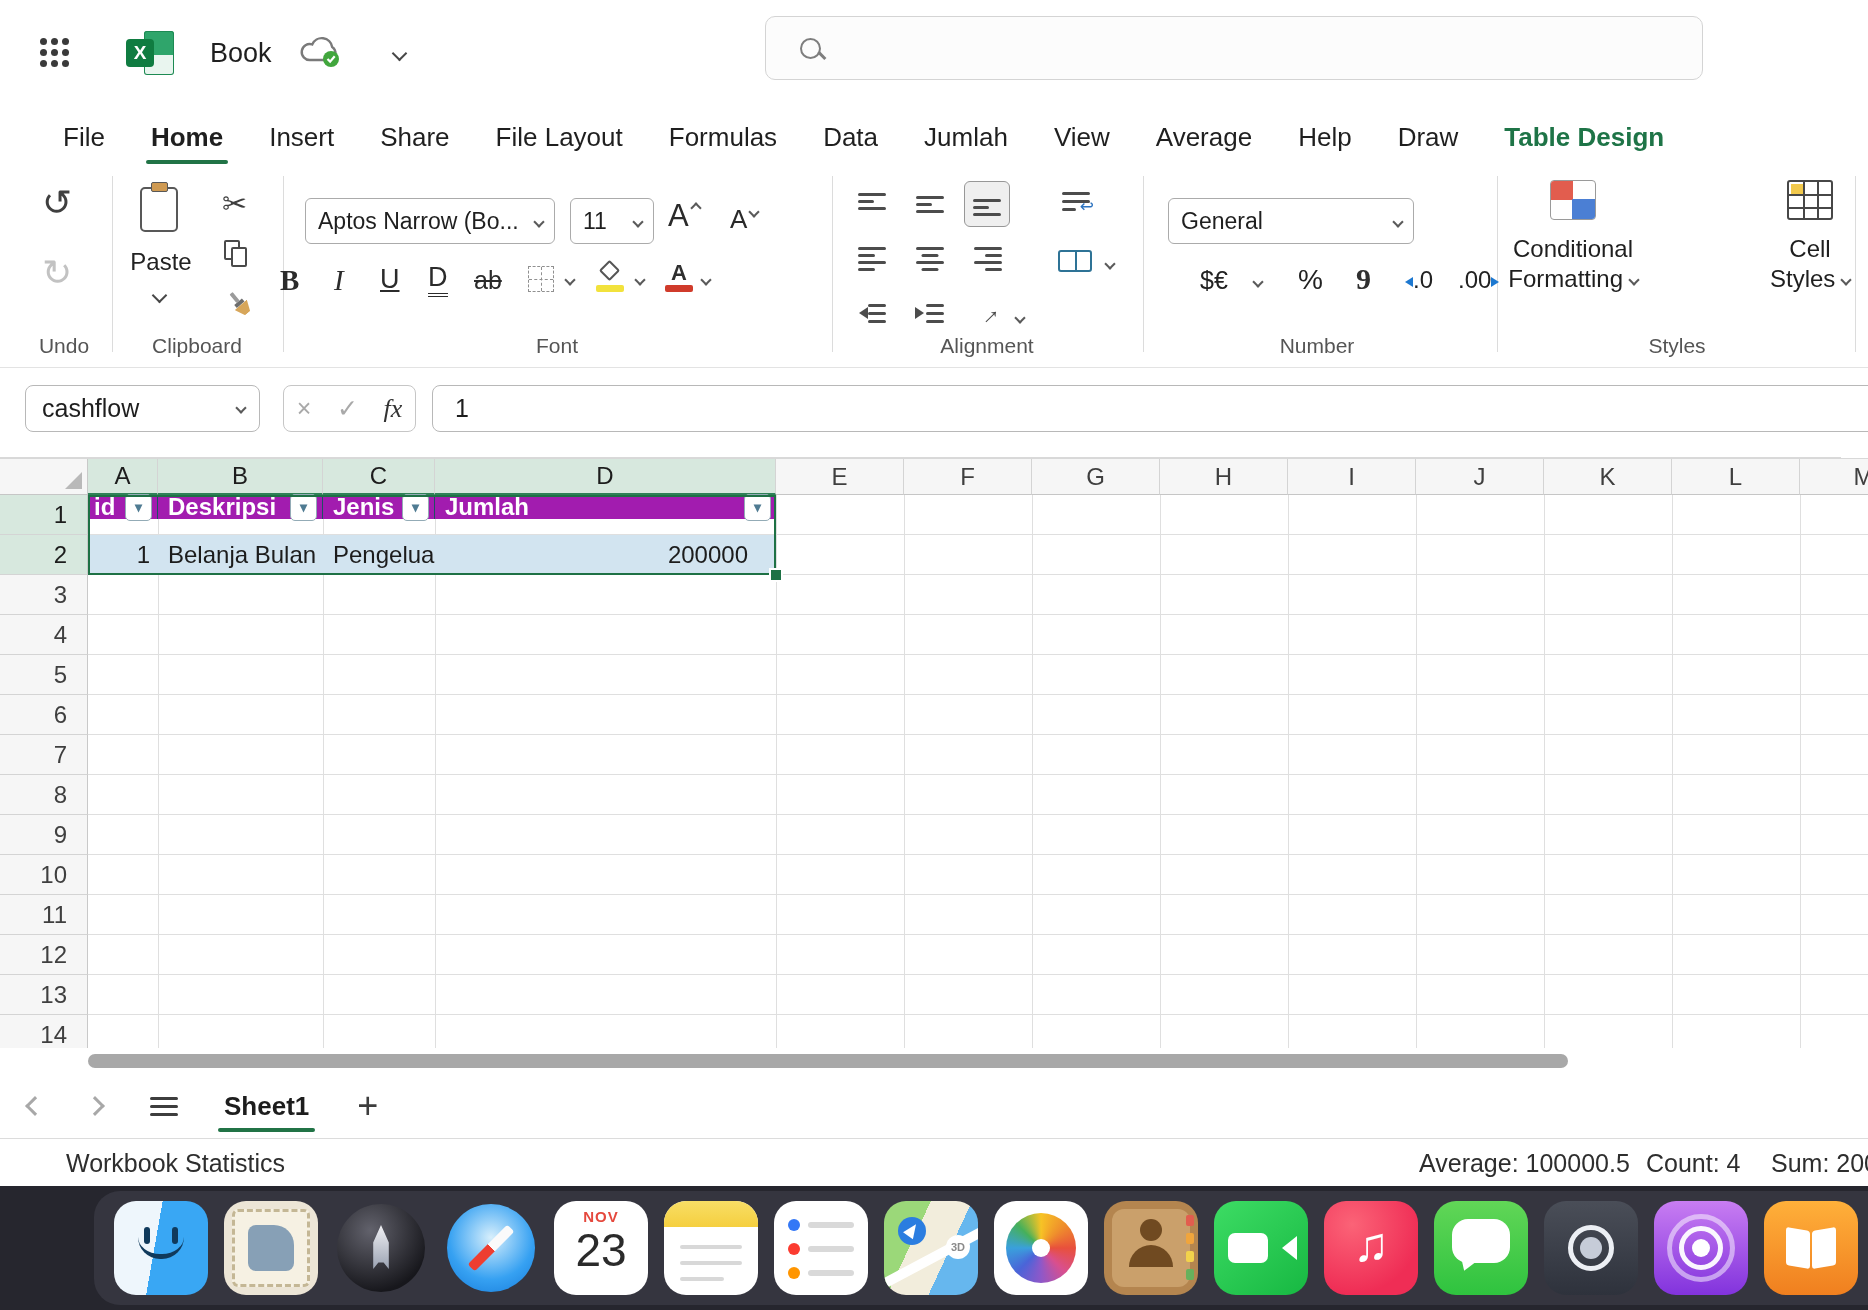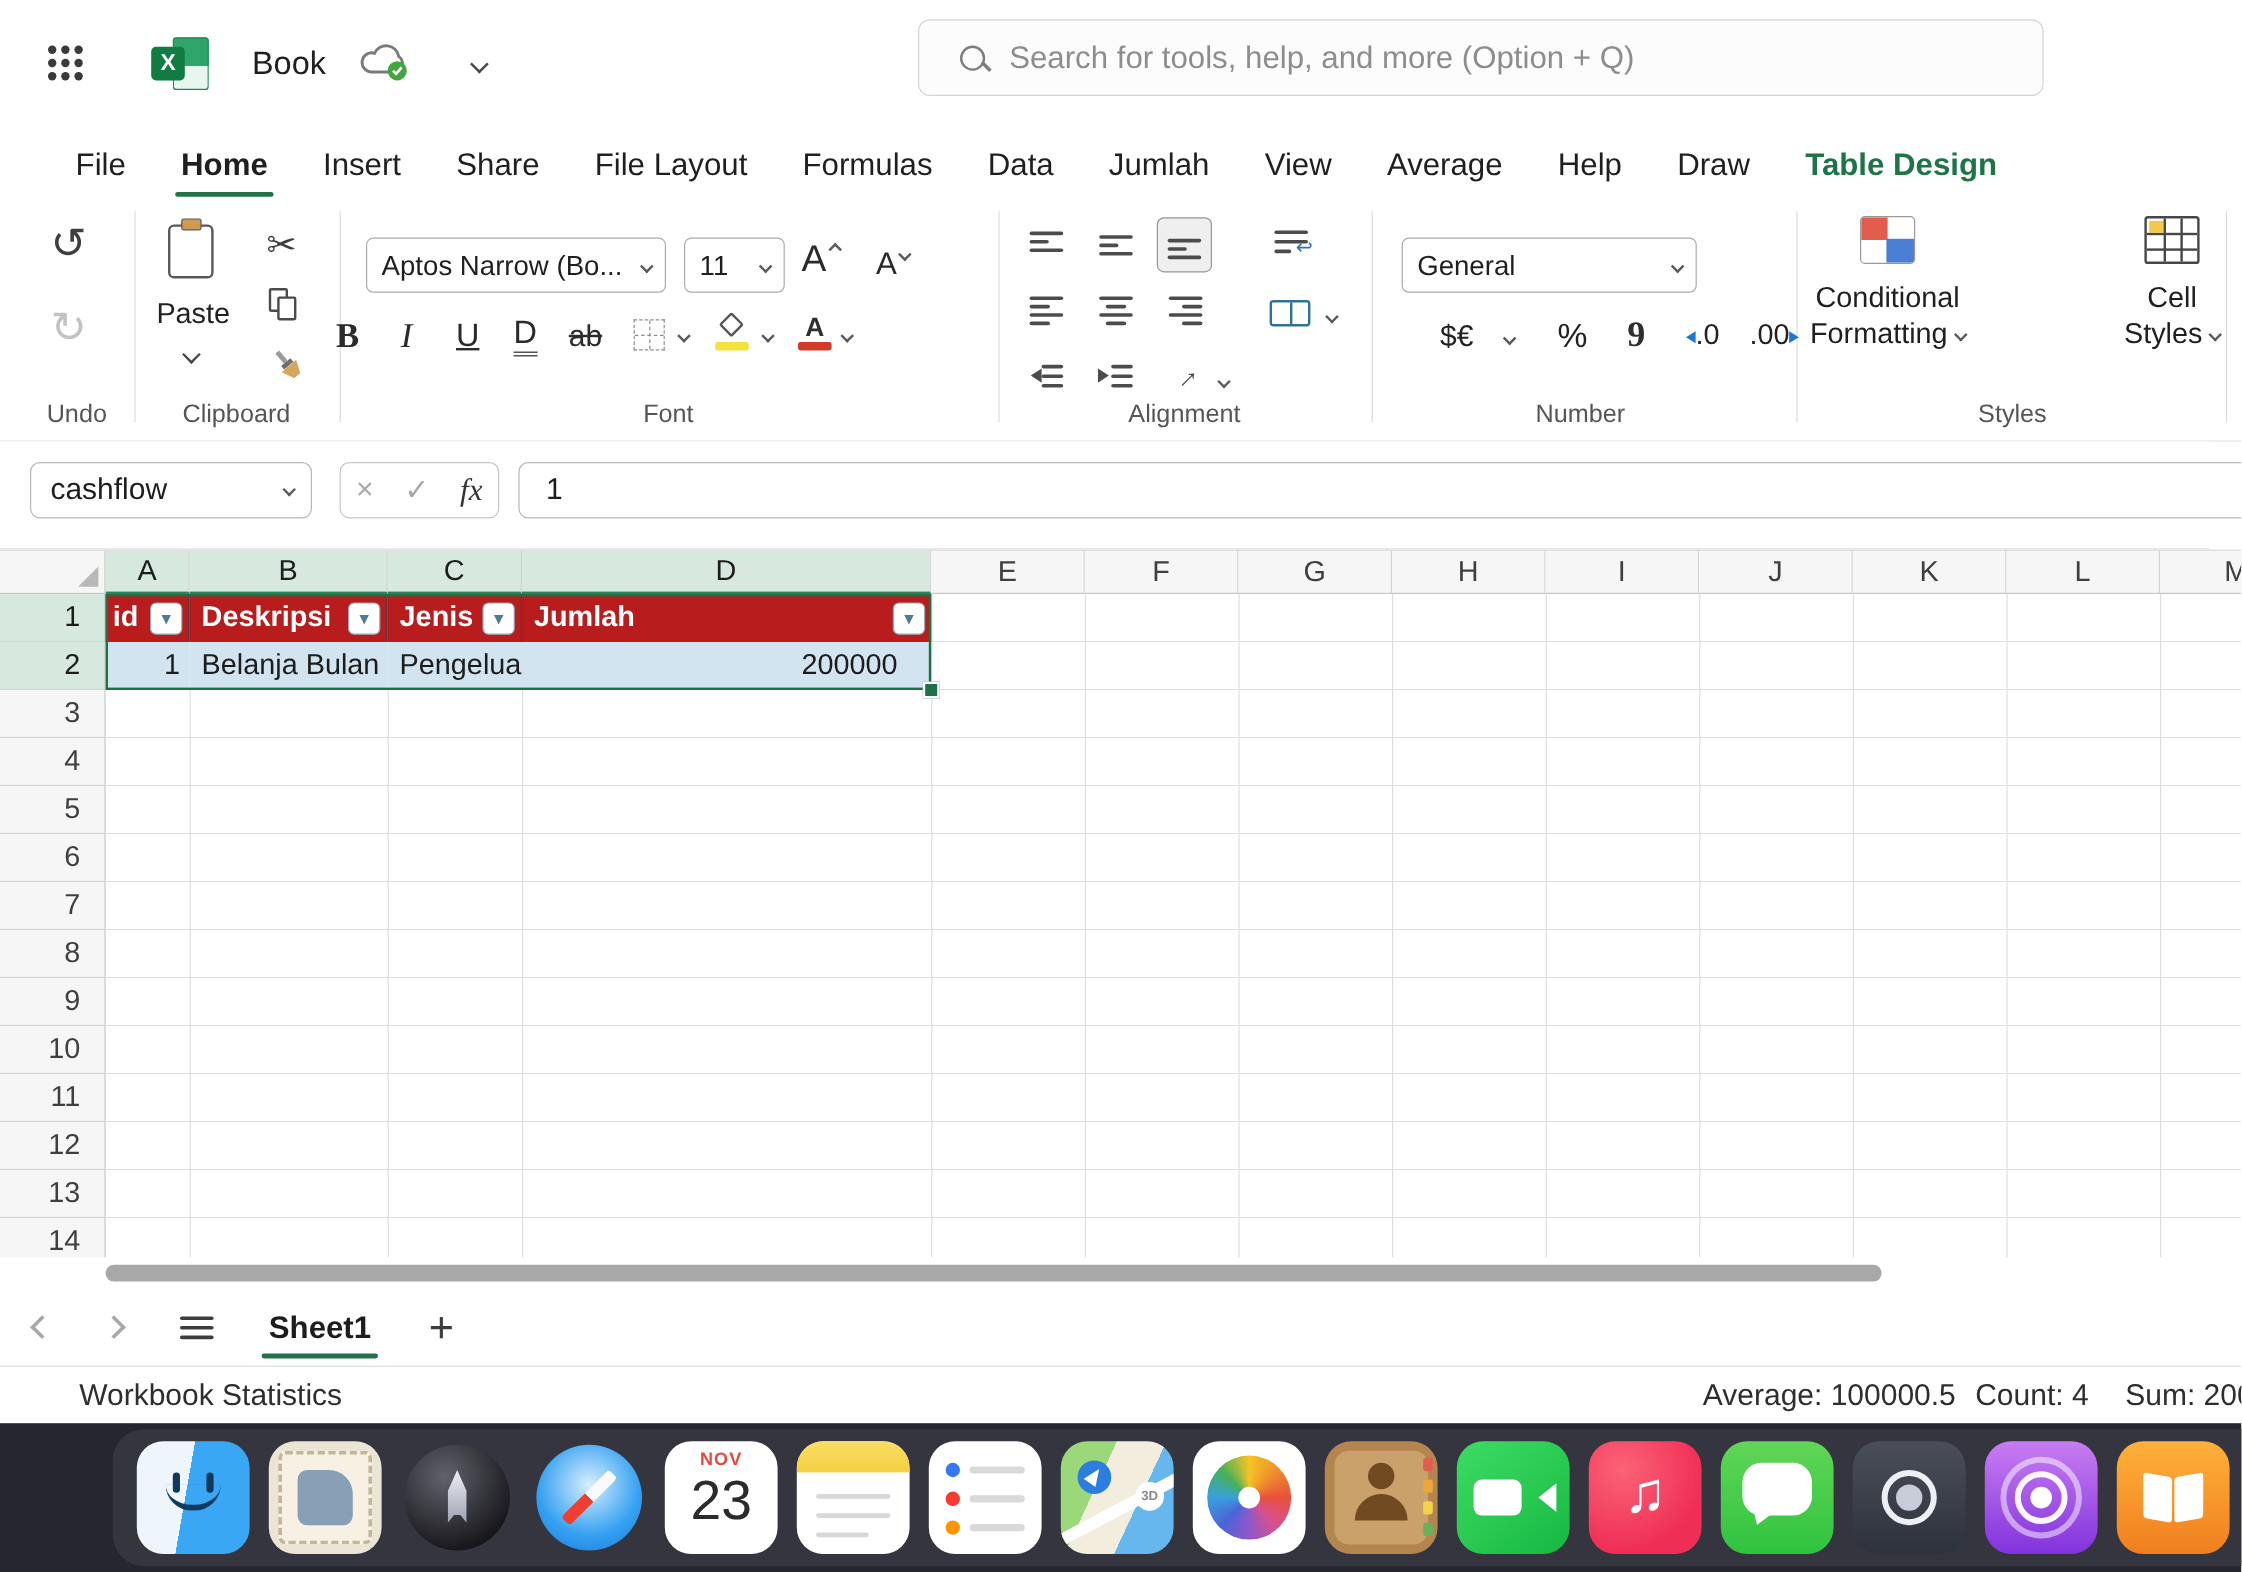--- a/index.html
+++ b/index.html
@@ -121,21 +121,21 @@
   .corner{width:88px;position:relative;background:#f6f6f6;border-right:1px solid #c9c9c9;border-bottom:1px solid #c6c6c6;cursor:pointer}
   .corner .tri{position:absolute;right:5px;bottom:5px;width:0;height:0;border-left:17px solid transparent;border-bottom:17px solid #b9b9b9}
   .cA{width:70px}.cB{width:165px}.cC{width:112px}.cD{width:341px}.cE{width:128px}
   .rowgutter{position:absolute;left:0;top:36px;width:88px}
   .rg{width:88px;height:40px;line-height:40px;text-align:right;padding-right:20px;font-size:24px;color:#3f3f3f;background:#f6f6f6;border-right:1px solid #c9c9c9;border-bottom:1px solid #d4d4d4;cursor:pointer}
   .rg.sel{background:#d7e8de;color:#1c1c1c}
   .hlines{position:absolute;left:88px;right:0;top:36px;bottom:0;background:repeating-linear-gradient(to bottom,transparent 0,transparent 39px,#dfdfdf 39px,#dfdfdf 40px)}
   .vlines{position:absolute;left:158px;top:36px;bottom:0;width:1px;background:#dfdfdf;
     box-shadow:165px 0 #dfdfdf,277px 0 #dfdfdf,618px 0 #dfdfdf,746px 0 #dfdfdf,874px 0 #dfdfdf,1002px 0 #dfdfdf,1130px 0 #dfdfdf,1258px 0 #dfdfdf,1386px 0 #dfdfdf,1514px 0 #dfdfdf,1642px 0 #dfdfdf}
   .trow{position:absolute;left:88px;display:flex}
-  .thc{height:40px;display:flex;align-items:center;justify-content:space-between;padding:0 5px 0 10px;background:#b91c1c;color:#fff;font-weight:700;font-size:24px;border-right:1px solid #1f4f63;cursor:pointer}
+  .thc{height:24px;display:flex;align-items:center;justify-content:space-between;padding:0 5px 0 10px;background:#a21caf;color:#fff;font-weight:700;font-size:24px;border-right:1px solid #1f4f63;cursor:pointer}
   .fbtn{width:27px;height:27px;background:#fff;border:1px solid #93abb6;border-radius:5px;display:flex;align-items:center;justify-content:center;font-size:14px;color:#4f7b92;flex:0 0 auto;cursor:pointer}
   .tdc{height:40px;display:flex;align-items:center;font-size:24px;color:#1c1c1c;background:#d2e4f0;cursor:pointer;overflow:hidden;white-space:nowrap}
   .tdc.num{justify-content:flex-end;padding-right:8px}
   .tdc.txt{padding-left:10px}
   .selection{position:absolute;left:88px;top:36px;width:688px;height:80px;border:2.5px solid #1e7145;pointer-events:none}
   .fillhandle{position:absolute;right:-9px;bottom:-9px;width:14px;height:14px;background:#1e7145;border:2.5px solid #fff}
 
   
   .hscroll{position:absolute;left:0;top:1048px;width:1868px;height:26px;background:#fff}
   .hthumb{position:absolute;left:88px;top:6px;width:1480px;height:14px;border-radius:7px;background:#a8a8a8;cursor:pointer}
@@ -229,21 +229,20 @@
     <div class="cloud">
       <svg width="46" height="34" viewBox="0 0 46 34">
         <path d="M12 26a8 8 0 1 1 2.2-15.6 10.5 10.5 0 0 1 20 2.6A7.5 7.5 0 0 1 33 26H12z" fill="none" stroke="#7a7a7a" stroke-width="2.4"></path>
         <circle cx="33" cy="25" r="8" fill="#41a63d"></circle>
         <path d="M29.5 25l2.6 2.6 4.6-5.4" stroke="#fff" stroke-width="2.2" fill="none"></path>
       </svg>
     </div>
     <span class="cv title-chev"></span>
     <div class="searchbar">
       <span class="mag"></span>
-      <input type="text" placeholder="Search for tools, help, and more (Option + Q)" style="">
     </div>
   </div>
 
   <div class="menutabs">
     <div class="mtab">File</div>
     <div class="mtab active">Home</div>
     <div class="mtab">Insert</div>
     <div class="mtab">Share</div>
     <div class="mtab">File Layout</div>
     <div class="mtab">Formulas</div>

